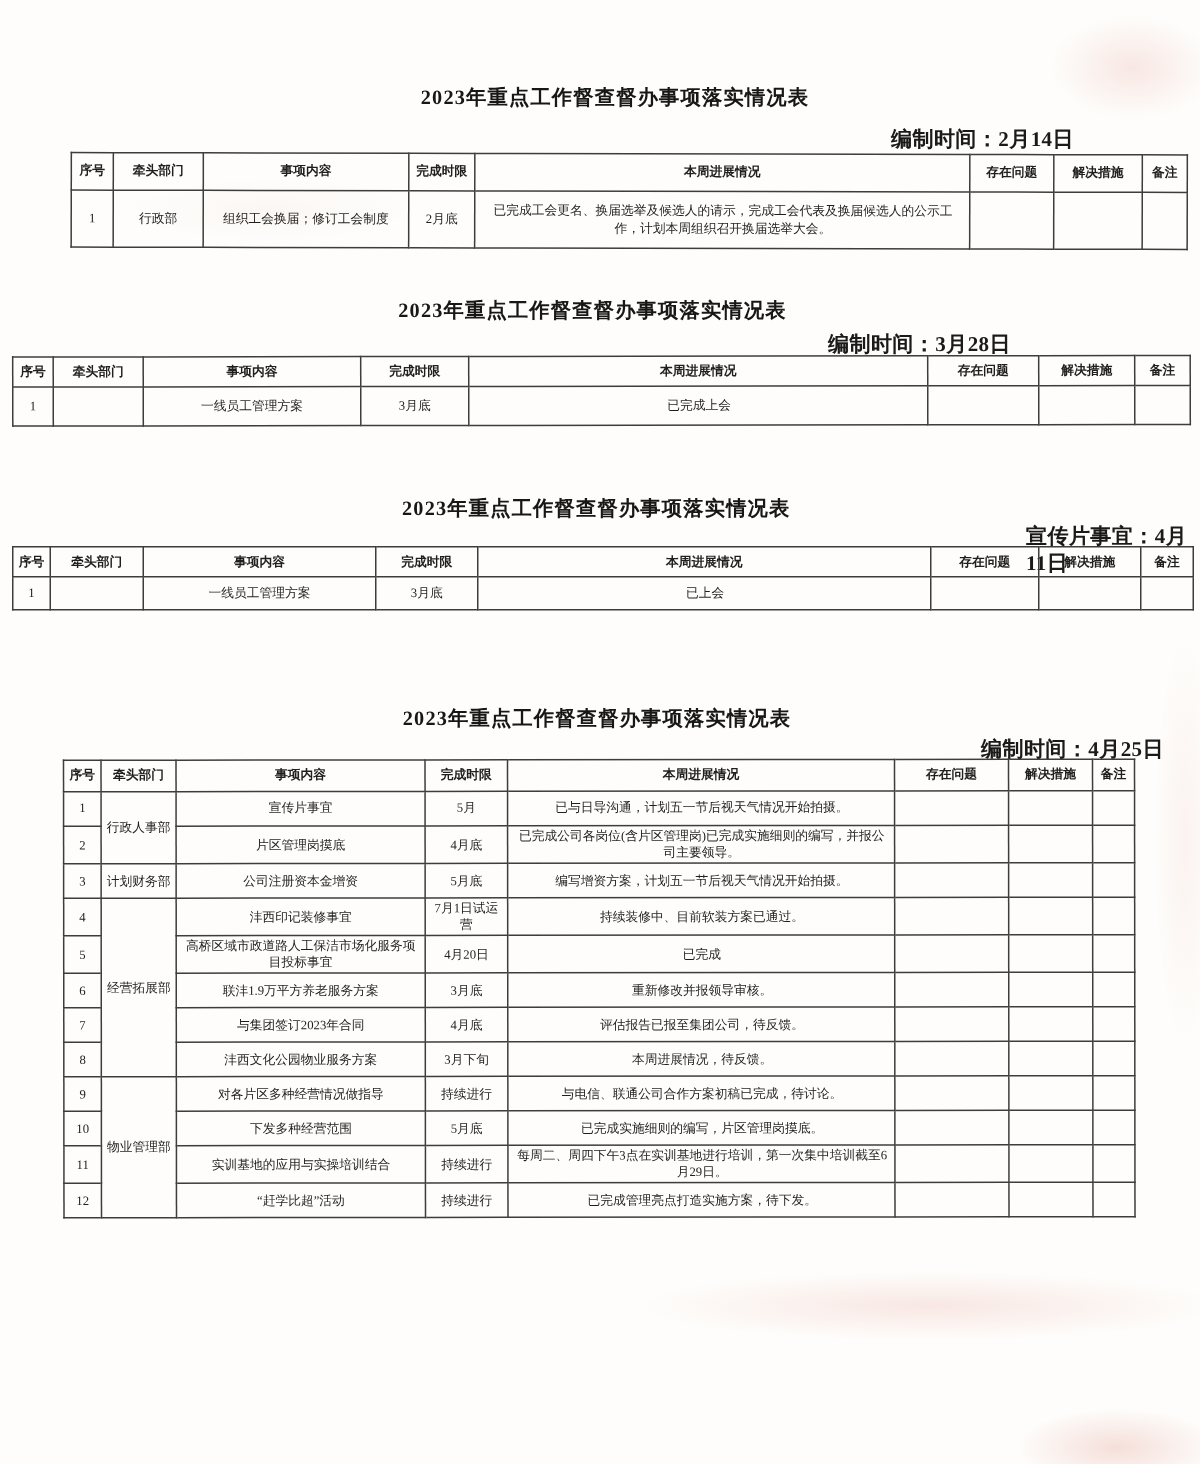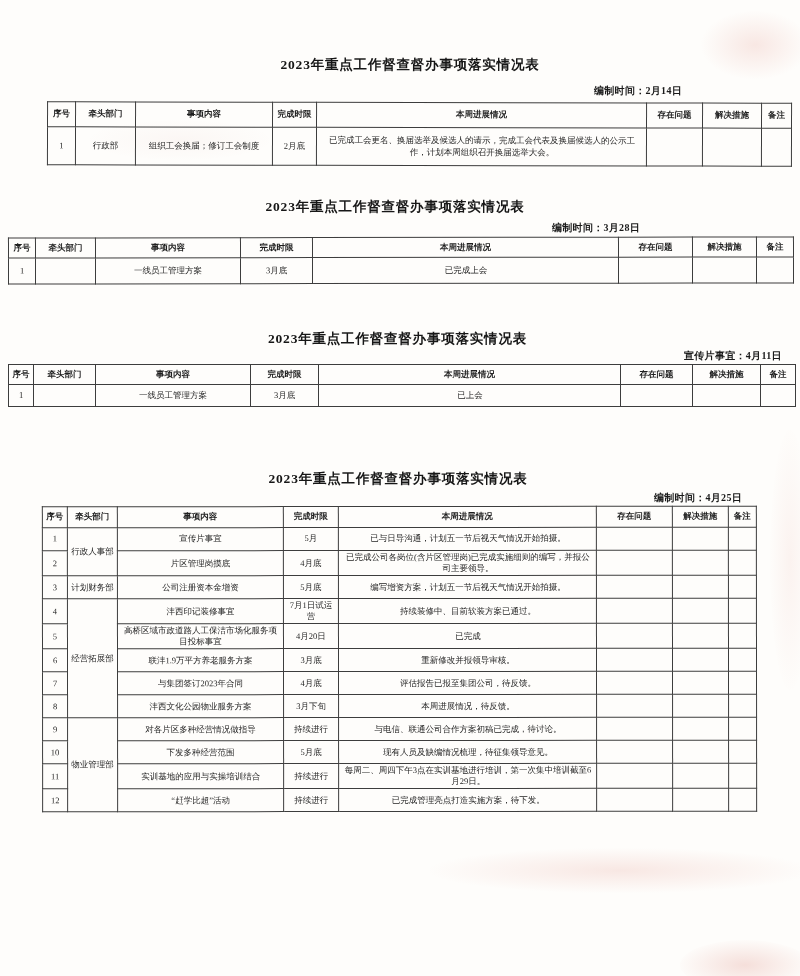--- a/index.html
+++ b/index.html
@@ -22,21 +22,21 @@
   .noise.n-corner { left:680px; top:940px; width:130px; height:50px;
     background:radial-gradient(ellipse at center, rgba(234,186,178,0.45), rgba(234,186,178,0) 75%); }
   .noise.n-left { left:90px; top:120px; width:180px; height:40px;
     background:radial-gradient(ellipse at center, rgba(235,210,205,0.15), rgba(235,210,205,0) 75%); }
 
   .doc-title {
     position:absolute; text-align:center; font-weight:bold;
     font-size:13.5px; letter-spacing:0.8px; color:#171717;
   }
   .compiled {
-    position:absolute; font-weight:bold; font-size:10px; color:#1a1a1a; letter-spacing:0.3px;
+    position:absolute; font-weight:bold; font-size:14px; color:#1a1a1a; letter-spacing:0.3px;
   }
   table {
     position:absolute; border-collapse:collapse; table-layout:fixed;
   }
   th, td {
     border:1px solid #3d3d3d;
     font-size:8.5px; line-height:1.3;
     padding:1px 3px;
     text-align:center; vertical-align:middle;
     color:#1f1f1f; overflow:hidden; word-break:break-all;
@@ -305,21 +305,21 @@
         <td class="c-deadline">持续进行</td>
         <td class="c-progress">与电信、联通公司合作方案初稿已完成，待讨论。</td>
         <td class="c-problem"></td>
         <td class="c-solution"></td>
         <td class="c-remark"></td>
       </tr>
       <tr>
         <td class="c-seq">10</td>
         <td class="c-item">下发多种经营范围</td>
         <td class="c-deadline">5月底</td>
-        <td class="c-progress">现有人员及缺编情况梳理，待征集领导意见。</td>
+        <td class="c-progress">已完成实施细则的编写，片区管理岗摸底。</td>
         <td class="c-problem"></td>
         <td class="c-solution"></td>
         <td class="c-remark"></td>
       </tr>
       <tr>
         <td class="c-seq">11</td>
         <td class="c-item">实训基地的应用与实操培训结合</td>
         <td class="c-deadline">持续进行</td>
         <td class="c-progress">每周二、周四下午3点在实训基地进行培训，第一次集中培训截至6月29日。</td>
         <td class="c-problem"></td>

